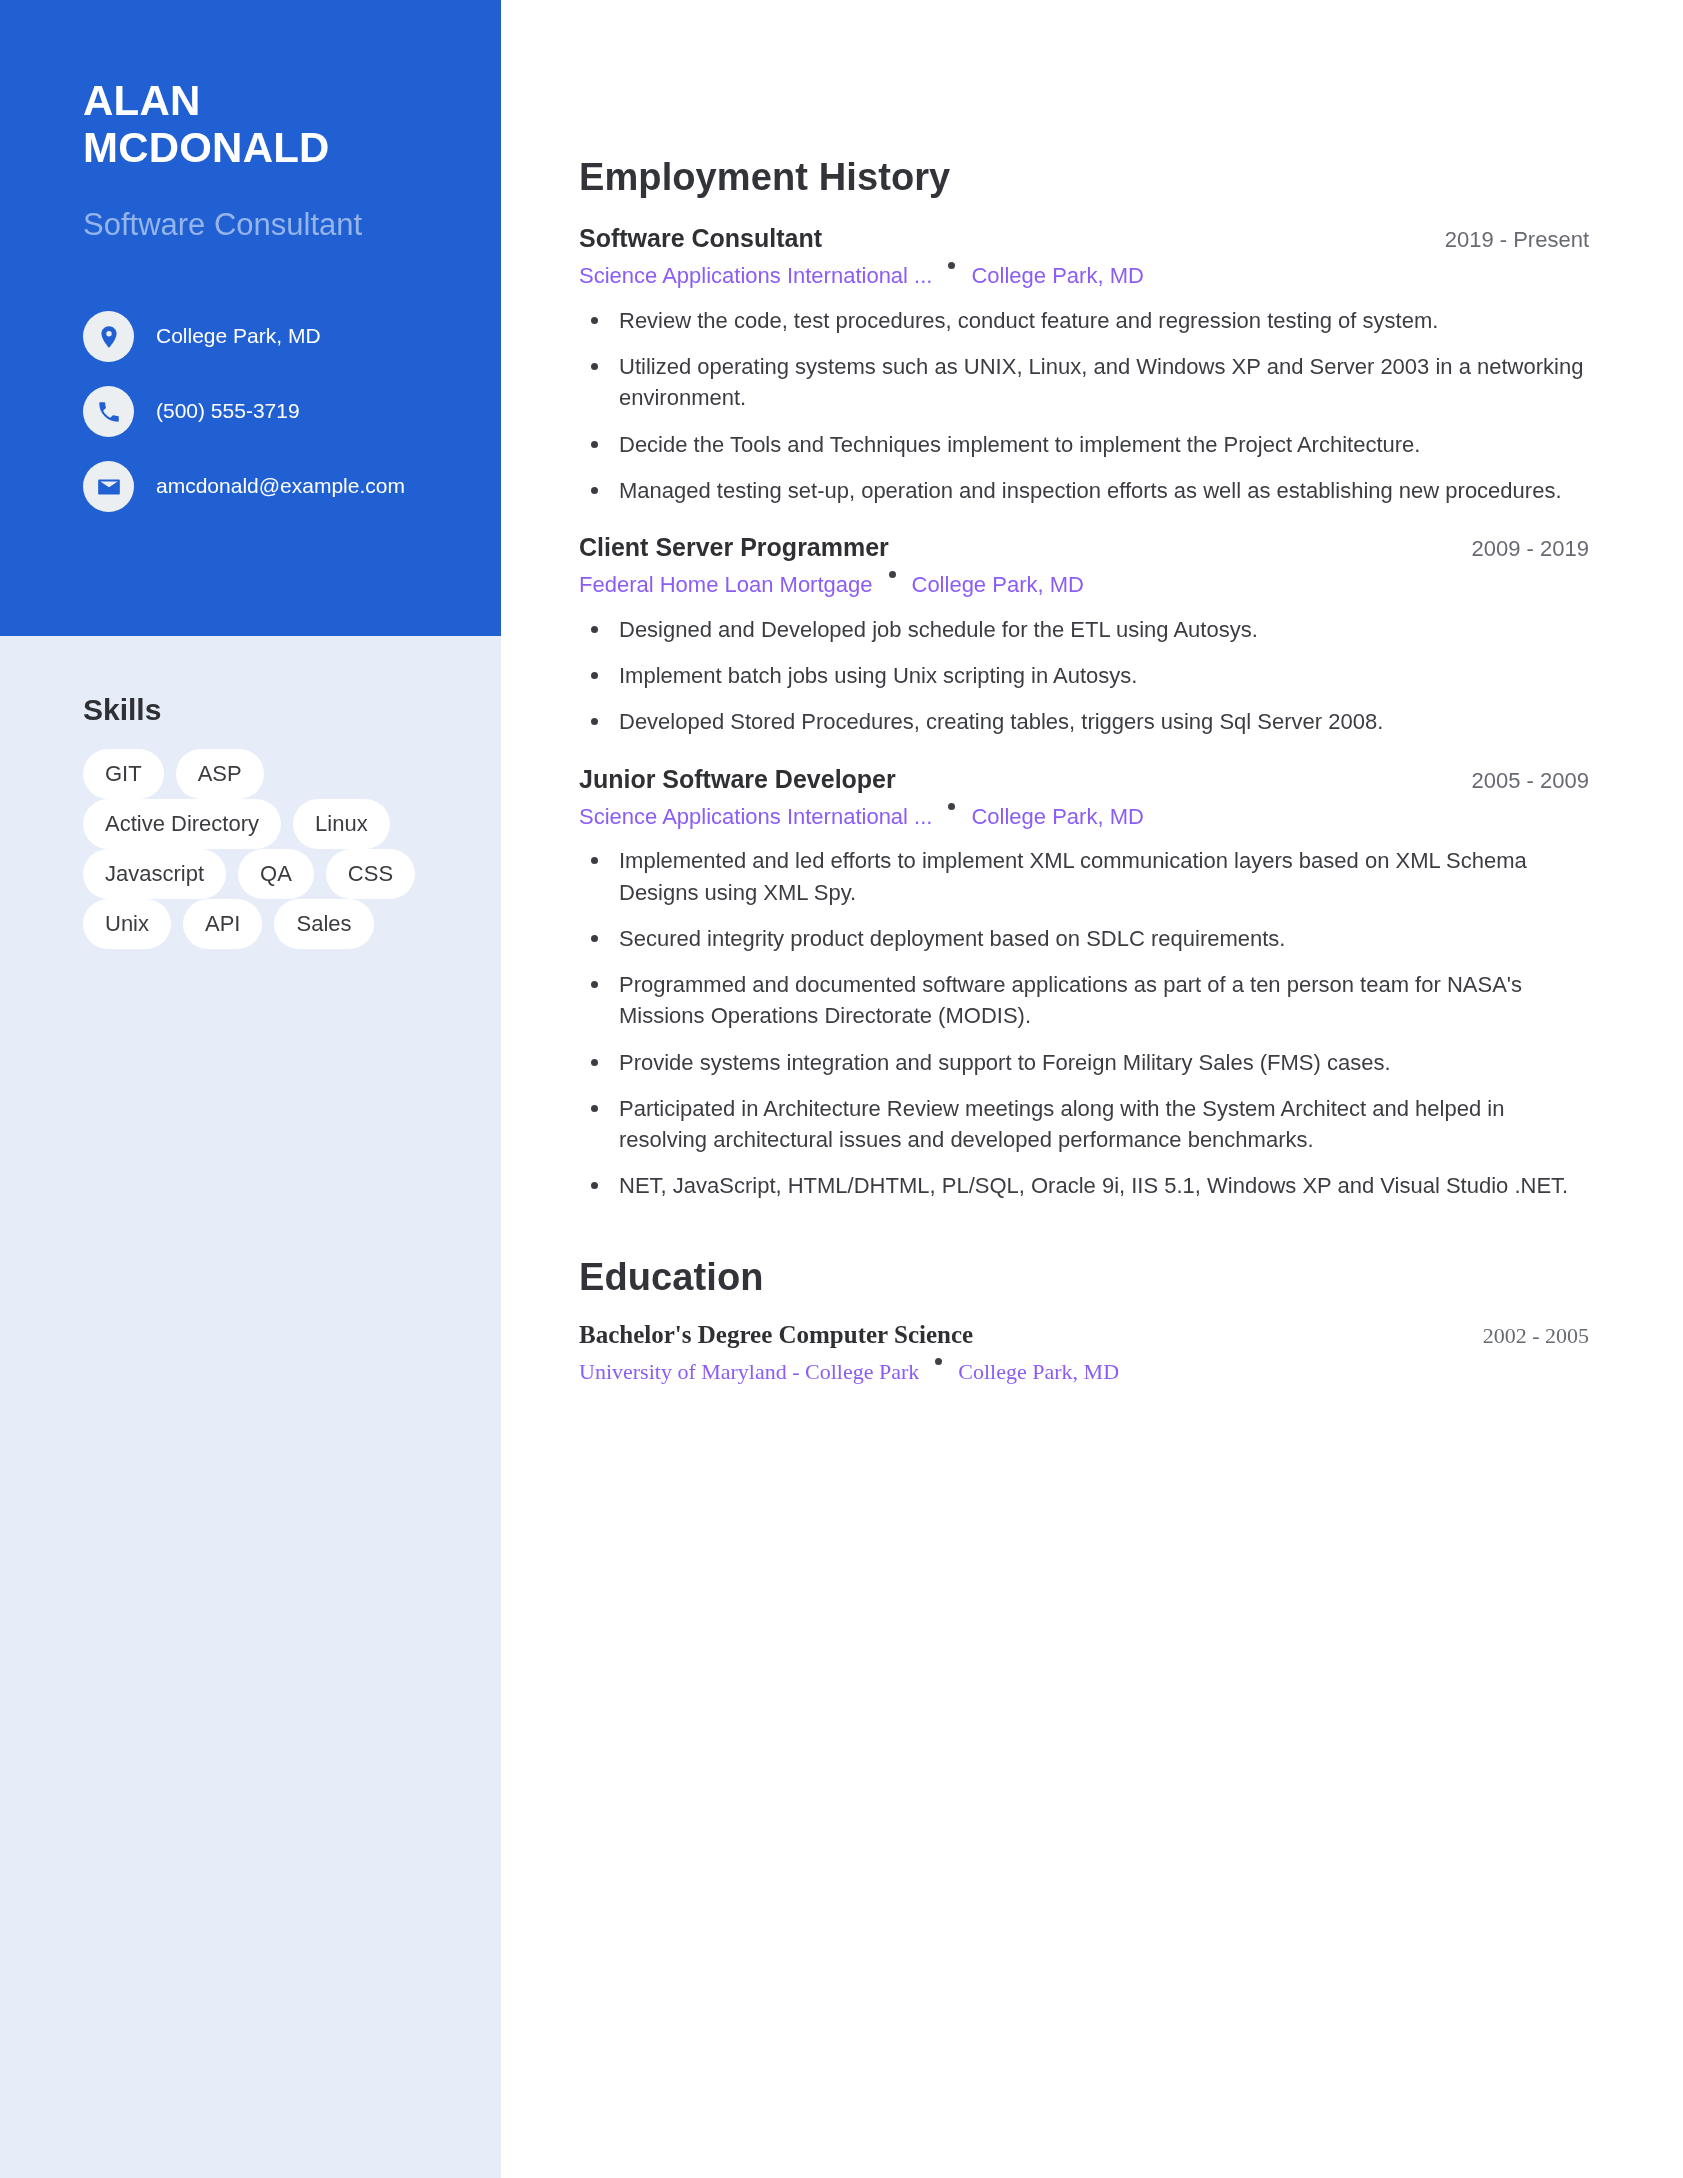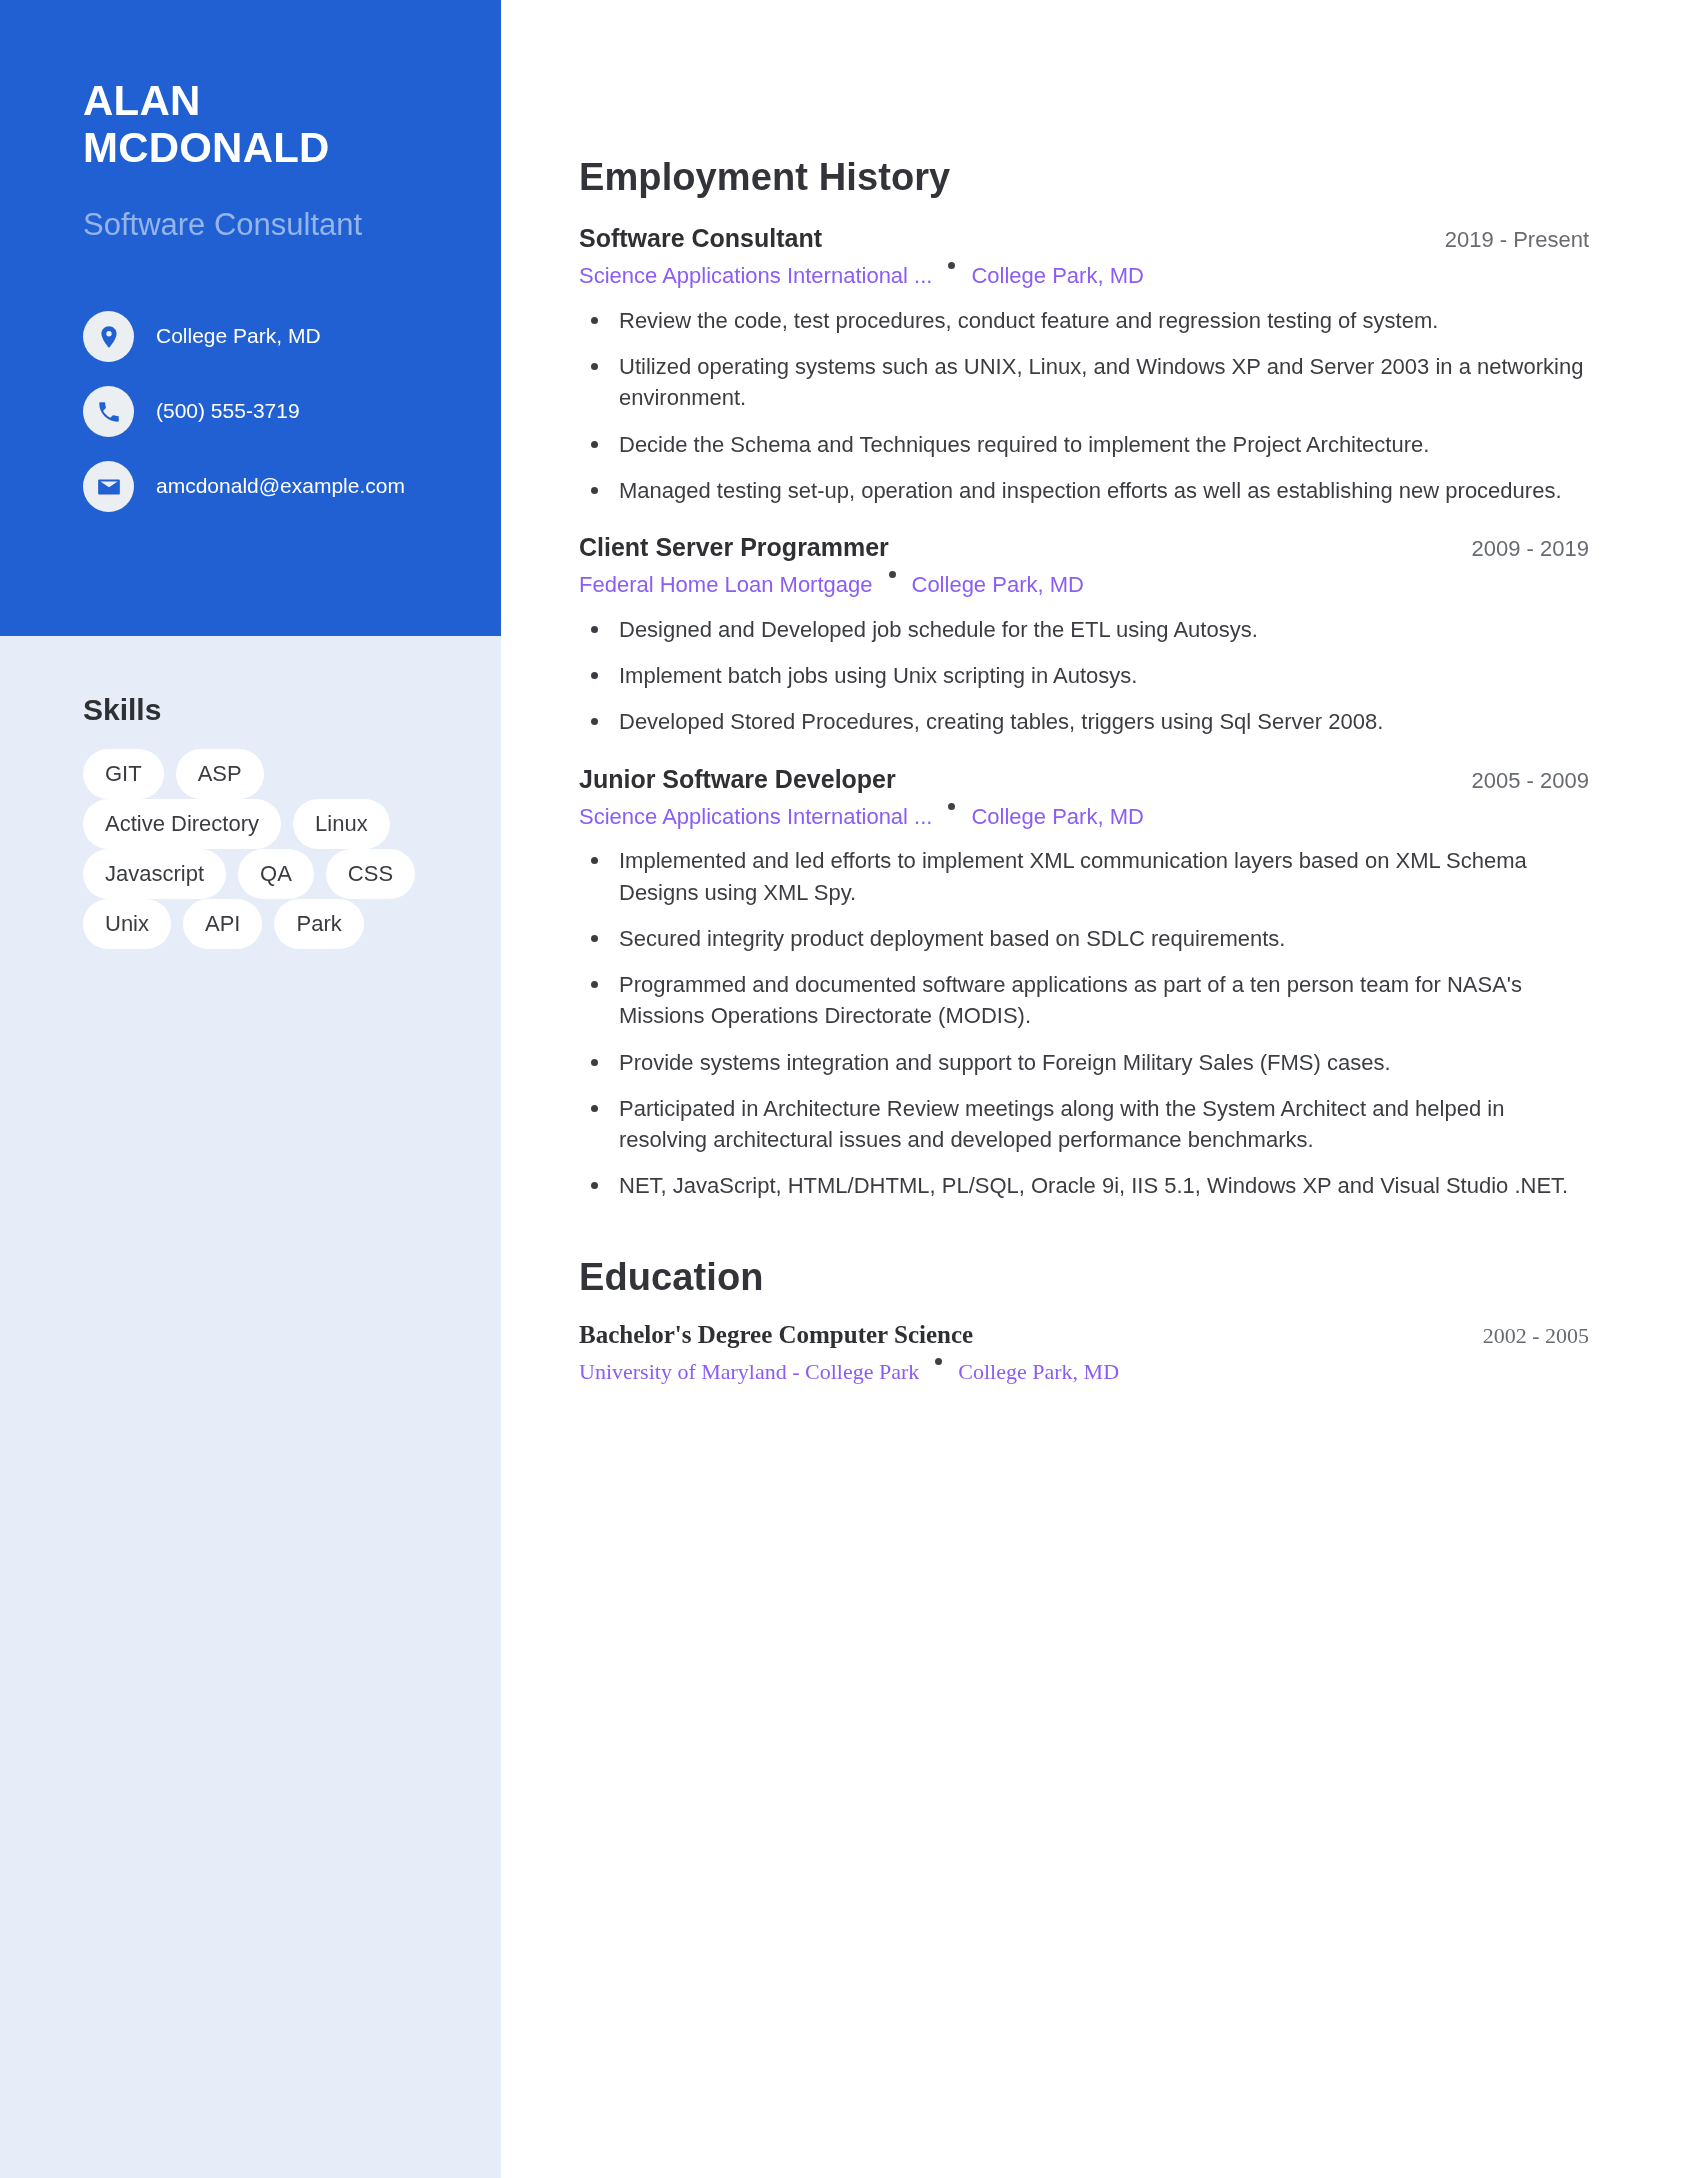--- a/index.html
+++ b/index.html
@@ -272,21 +272,21 @@
       <div class="skill-pills">
         <span class="skill-pill">GIT</span>
         <span class="skill-pill">ASP</span>
         <span class="skill-pill">Active Directory</span>
         <span class="skill-pill">Linux</span>
         <span class="skill-pill">Javascript</span>
         <span class="skill-pill">QA</span>
         <span class="skill-pill">CSS</span>
         <span class="skill-pill">Unix</span>
         <span class="skill-pill">API</span>
-        <span class="skill-pill">Park</span>
+        <span class="skill-pill">Sales</span>
       </div>
     </div>
 
   </aside>
 
   <main class="main">
 
     <section id="employment-section">
       <h2 class="section-title">Employment History</h2>
 
@@ -296,21 +296,21 @@
           <span class="entry-dates">2019 - Present</span>
         </div>
         <div class="entry-meta">
           <span>Science Applications International ...</span>
           <span class="meta-sep"></span>
           <span>College Park, MD</span>
         </div>
         <ul class="bullets">
           <li>Review the code, test procedures, conduct feature and regression testing of system.</li>
           <li>Utilized operating systems such as UNIX, Linux, and Windows XP and Server 2003 in a networking environment.</li>
-          <li>Decide the Schema and Techniques required to implement the Project Architecture.</li>
+          <li>Decide the Tools and Techniques implement to implement the Project Architecture.</li>
           <li>Managed testing set-up, operation and inspection efforts as well as establishing new procedures.</li>
         </ul>
       </div>
 
       <div class="entry">
         <div class="entry-head">
           <span class="entry-role">Client Server Programmer</span>
           <span class="entry-dates">2009 - 2019</span>
         </div>
         <div class="entry-meta">

